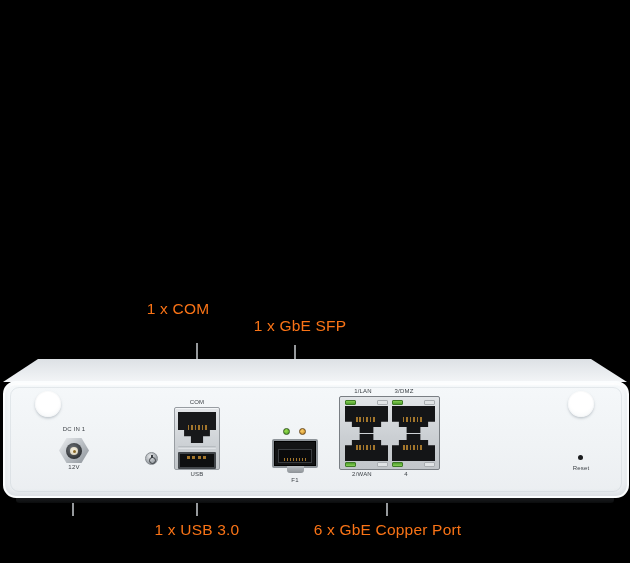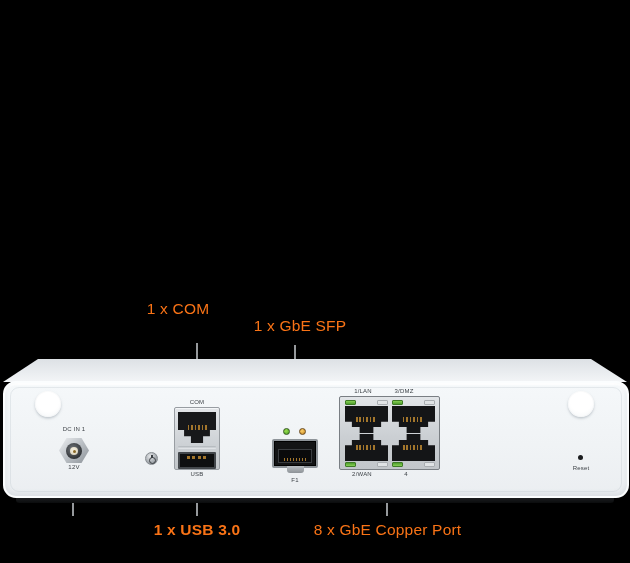--- a/index.html
+++ b/index.html
@@ -152,22 +152,22 @@
 </style>
 </head>
 <body>
 
 <div class="scene">
 
   <div class="callout" style="left:133px;top:300px;width:90px;">
     <div>1 x COM</div>
   </div>
   <div class="callout" style="left:250px;top:317px;width:100px;">1 x GbE SFP</div>
-  <div class="callout" style="left:145px;top:521px;width:104px;font-weight:bold;">1 x USB 3.0</div>
-  <div class="callout" style="left:310px;top:521px;width:155px;">8 x GbE Copper Port</div>
+  <div class="callout" style="left:145px;top:521px;width:104px;">1 x USB 3.0</div>
+  <div class="callout" style="left:310px;top:521px;width:155px;">6 x GbE Copper Port</div>
 
   <div class="leader" style="left:196px;top:343px;height:57px;"></div>
   <div class="leader" style="left:294px;top:345px;height:73px;"></div>
   <div class="leader" style="left:72px;top:477px;height:39px;"></div>
   <div class="leader" style="left:196px;top:483px;height:33px;"></div>
   <div class="leader" style="left:386px;top:479px;height:37px;"></div>
 
   <div class="device-top"></div>
   <div class="device-shadow"></div>
   <div class="device-face"></div>

